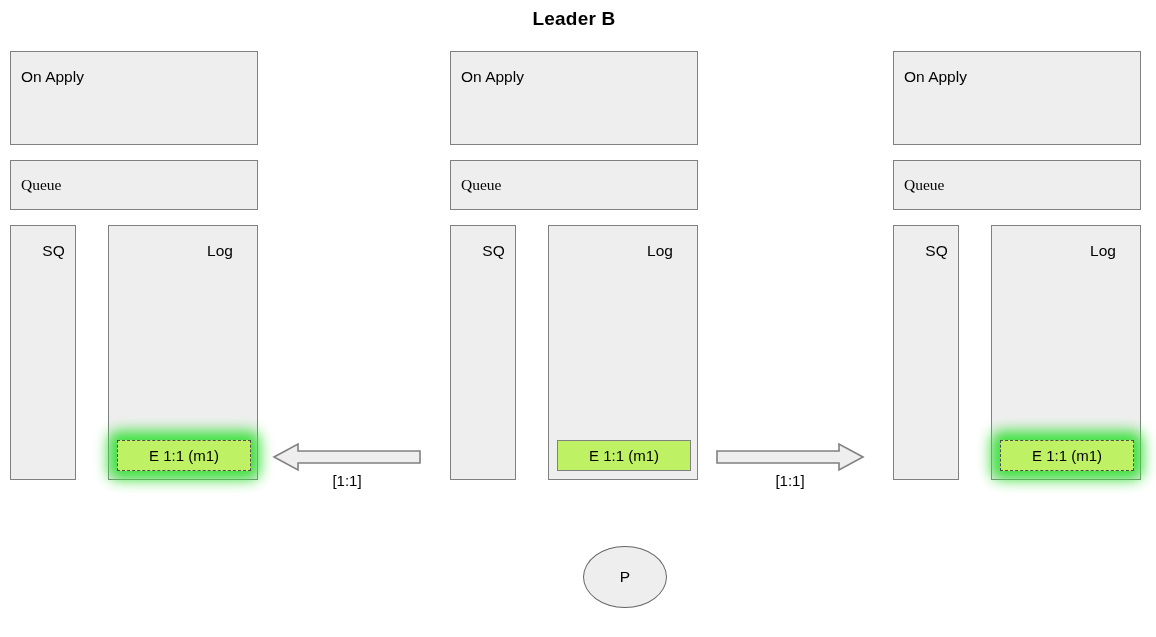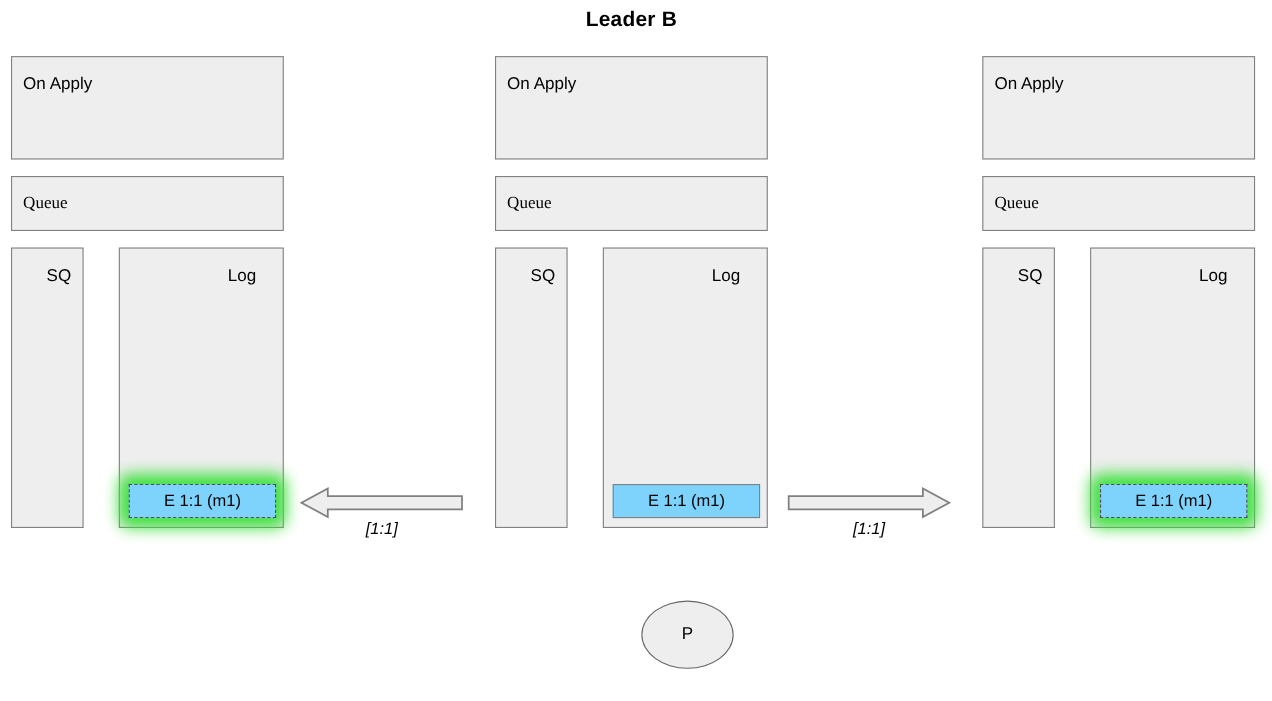--- a/index.html
+++ b/index.html
@@ -99,21 +99,21 @@
     left: 8px;
     bottom: 8px;
     width: 134px;
     height: 31px;
   }
   .entry {
     position: absolute;
     left: 0; top: 0;
     width: 134px; height: 31px;
     box-sizing: border-box;
-    background: #7dd3fc;
+    background: #bef264;
     display: flex;
     align-items: center;
     justify-content: center;
     font-size: 15px;
     color: #000;
     white-space: nowrap;
   }
   .entry-solid {
     border: 1.6px solid #808080;
   }
@@ -132,21 +132,20 @@
     filter: blur(7px);
     opacity: 0.95;
     z-index: 1;
   }
 
   
   .arrow-wrap {
     position: absolute;
     width: 150px;
     height: 60px;
-    font-style: italic;
   }
   .arrow-wrap svg {
     display: block;
   }
   .arrow-label {
     position: absolute;
     left: 0;
     top: 32px;
     width: 150px;
     text-align: center;

